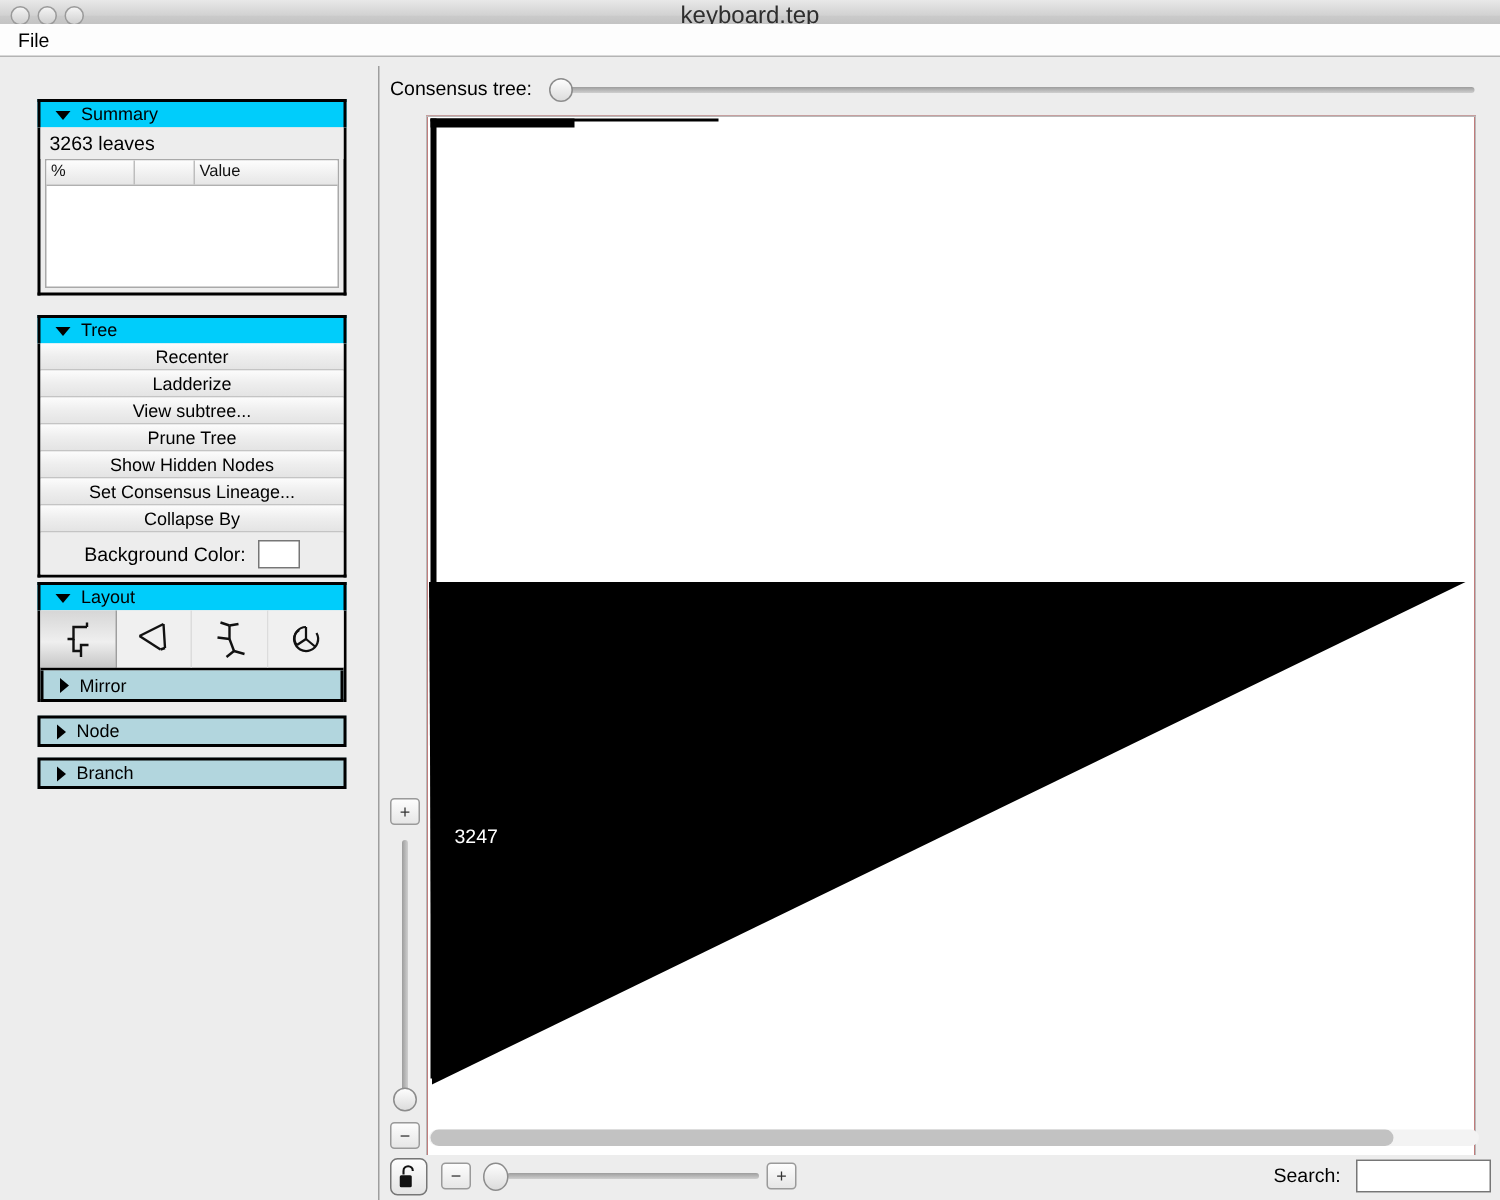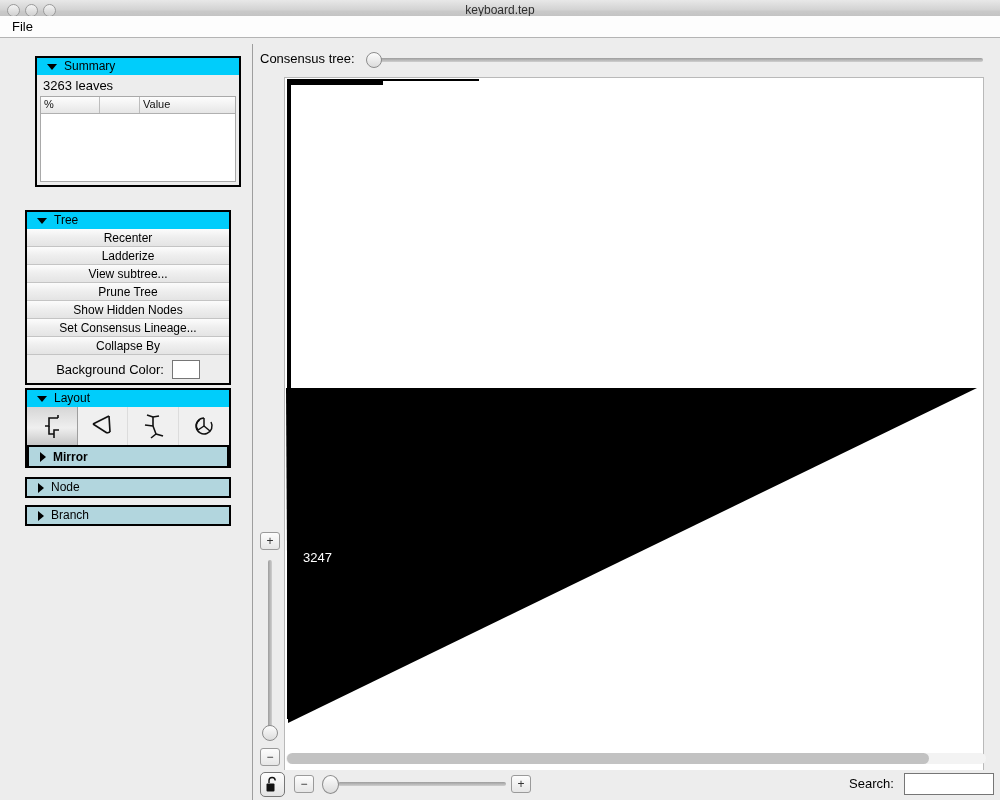--- a/index.html
+++ b/index.html
@@ -23,21 +23,21 @@
     width: 1000px; height: 22px;
     background: linear-gradient(to bottom, #e8e8e8 0%, #d2d2d2 48%, #cacaca 52%, #bdbdbd 100%);
     border-bottom: 1px solid #8e8e8e;
     box-sizing: border-box;
   }
   .titlebar-title {
     position: absolute; left: 0; top: 0;
     width: 1000px; height: 22px;
     line-height: 21px;
     text-align: center;
-    font-size: 12px;
+    font-size: 16px;
     color: #2e2e2e;
   }
   .winbtns { position: absolute; left: 7px; top: 4px; display: flex; gap: 5px; }
   .winbtn {
     width: 13px; height: 13px; border-radius: 50%;
     background: linear-gradient(to bottom, #f4f4f4, #cfcfcf);
     border: 1px solid #9a9a9a;
     box-sizing: border-box;
   }
 
@@ -381,21 +381,21 @@
     </div>
     <div class="titlebar-title">keyboard.tep</div>
   </div>
 
   <div class="menubar">
     <div class="menu-item">File</div>
   </div>
 
   <div class="sidebar">
 
-    <div class="panel" style="top: 12px; margin-left: 10px;">
+    <div class="panel" style="top: 22px;">
       <div class="panel-header">
         <span class="tri-down"></span>
         <span>Summary</span>
       </div>
       <div class="panel-body">
         <div class="summary-leaves">3263 leaves</div>
         <div class="summary-table">
           <div class="sth-row">
             <div class="sth c1">%</div>
             <div class="sth c2"></div>
@@ -471,21 +471,21 @@
               <g stroke="#111" stroke-width="1.5" fill="none">
                 <path d="M13 5 a8 8 0 1 0 7 4"></path>
                 <path d="M13 5 L13 13"></path>
                 <path d="M13 13 L19 18"></path>
                 <path d="M13 13 L7 17"></path>
                 <path d="M8.5 7 a6.5 6.5 0 0 0 -1.5 10"></path>
               </g>
             </svg>
           </div>
         </div>
-        <div class="subbar" style="border:2px solid #000; border-top:none; height:21px;font-weight:bold;">
+        <div class="subbar" style="border:2px solid #000; border-top:none; height:21px;">
           <span class="tri-right"></span>
           <span>Mirror</span>
         </div>
       </div>
     </div>
 
     <div class="panel" style="top: 433px;">
       <div class="panel-header closed">
         <span class="tri-right"></span>
         <span>Node</span>

